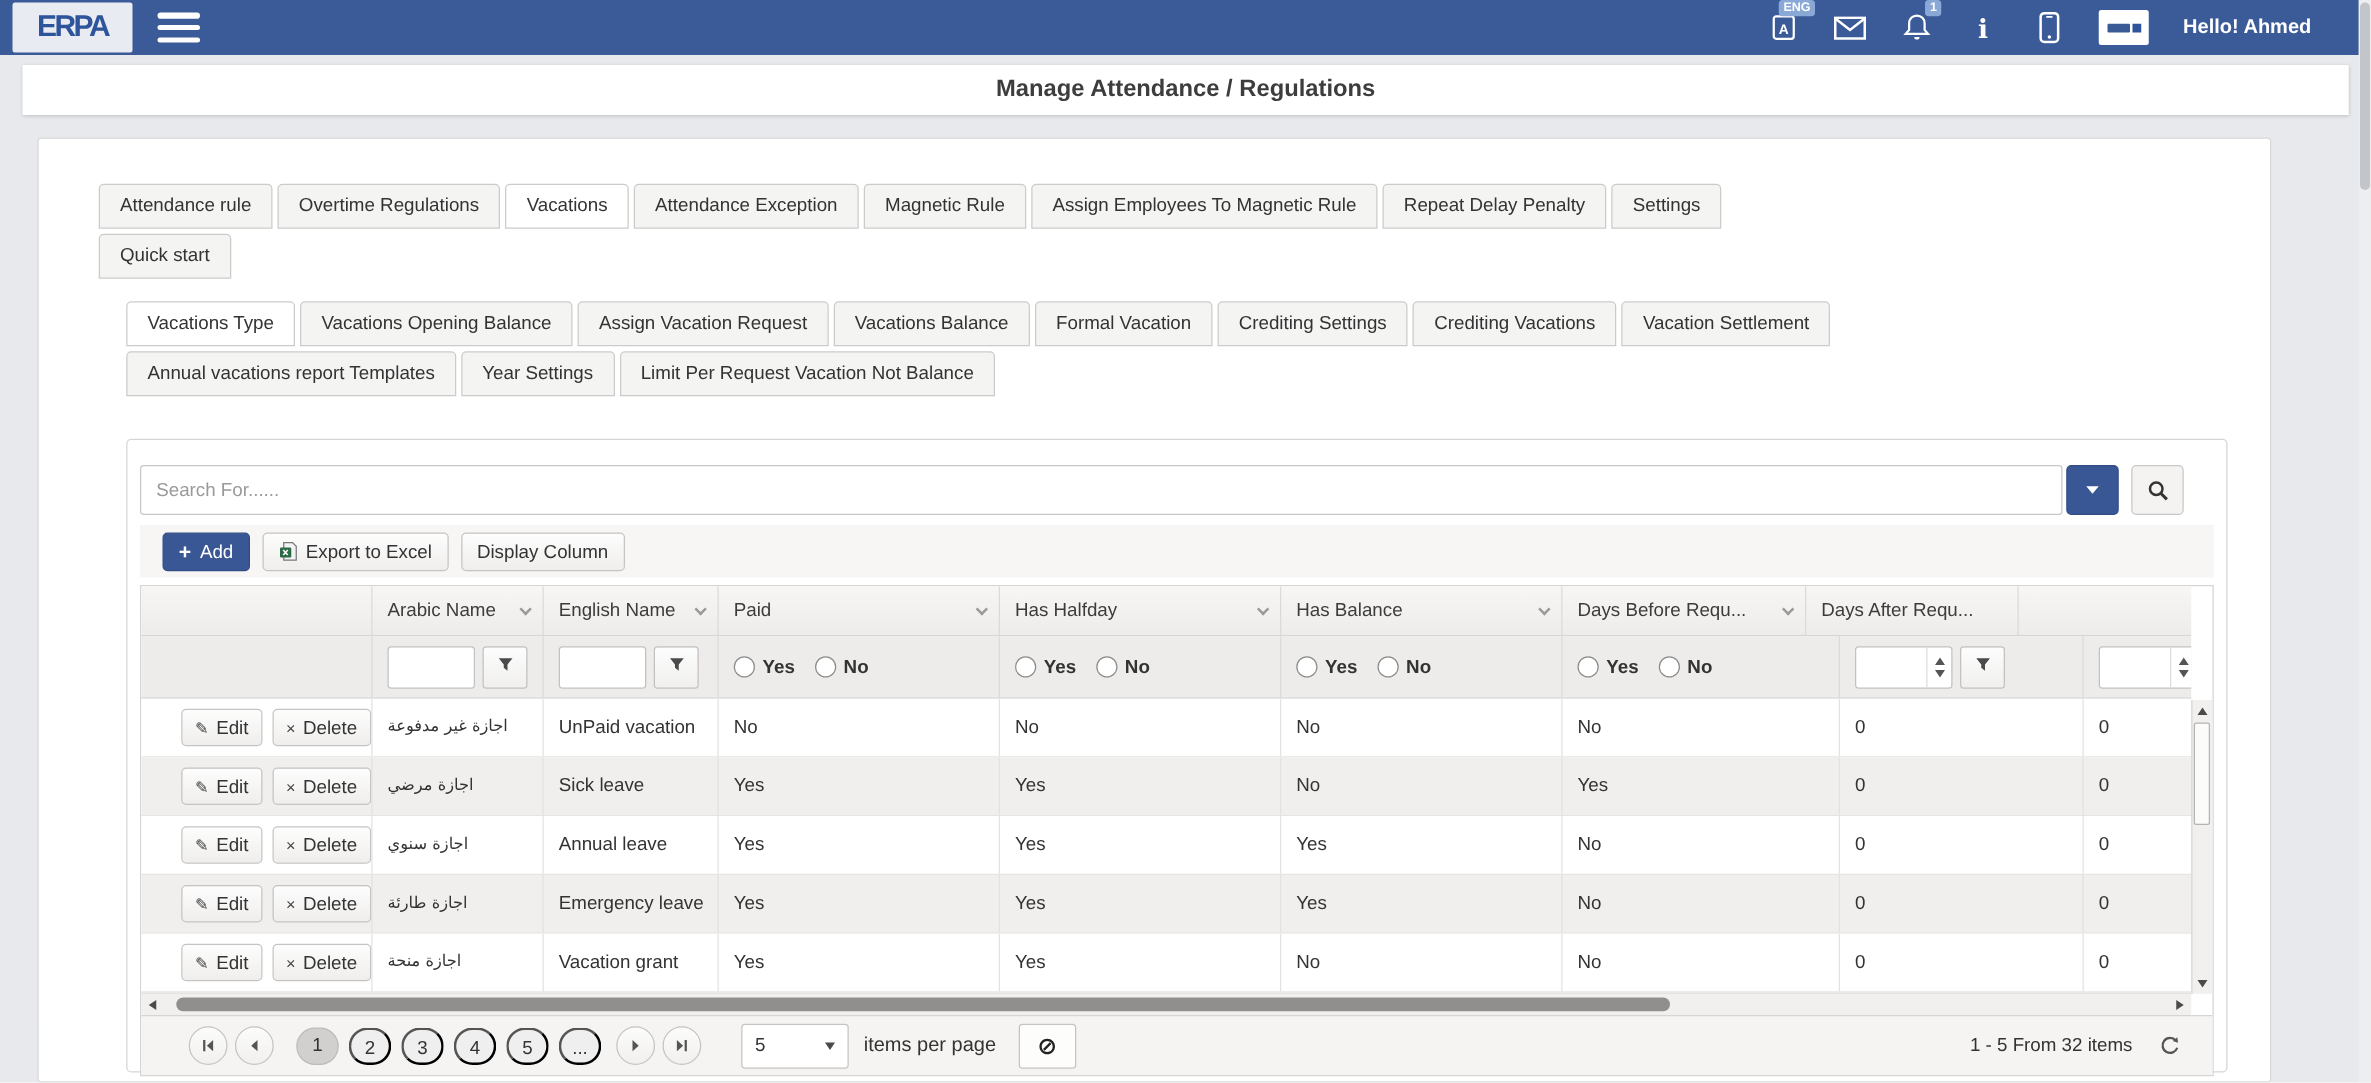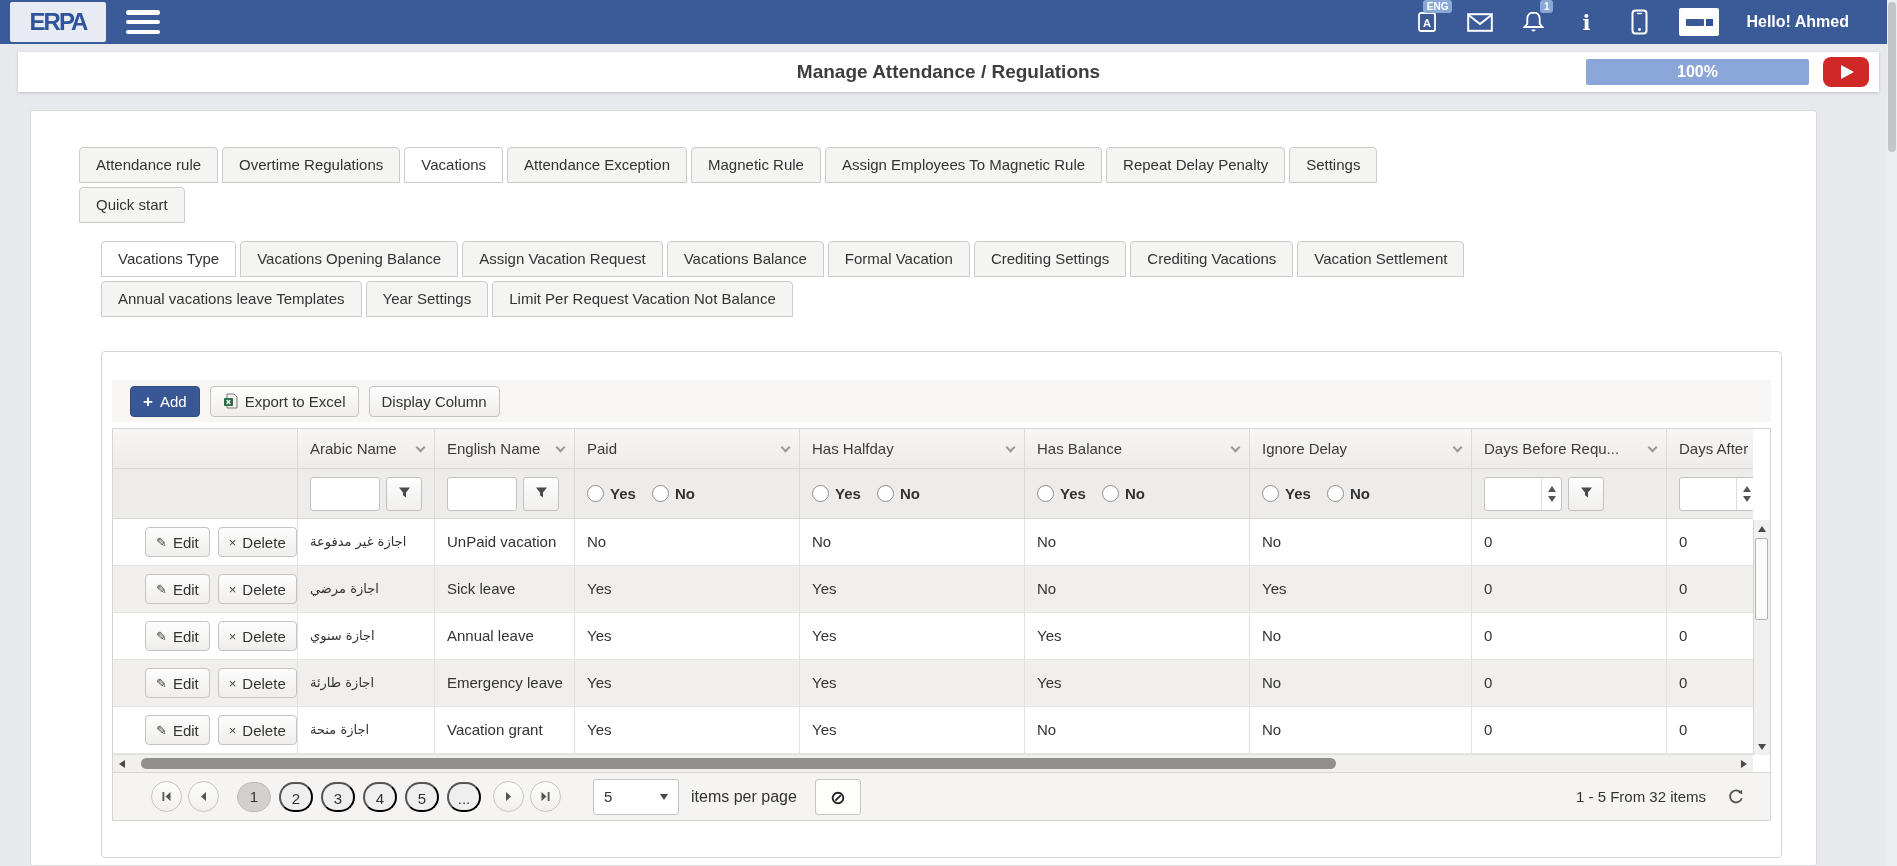--- a/index.html
+++ b/index.html
@@ -160,26 +160,20 @@
     <div class="avatar">
         <span class="av-bar"></span>
         <span class="av-sq"></span>
       </div>
     <div class="greeting">Hello! Ahmed</div>
   </div>
 </div>
 
 <div class="header-bar">
   <div class="page-title">Manage Attendance / Regulations</div>
-  <div class="header-right">
-    <div class="progress">100%</div>
-    <div class="play-btn">
-        <span class="play-tri"></span>
-      </div>
-  </div>
 </div>
 
 <div class="card">
   <div class="tab-row" id="main-tabs-r1">
       <div class="tab">Attendance rule</div>
       <div class="tab">Overtime Regulations</div>
       <div class="tab active">Vacations</div>
       <div class="tab">Attendance Exception</div>
       <div class="tab">Magnetic Rule</div>
       <div class="tab">Assign Employees To Magnetic Rule</div>
@@ -195,27 +189,39 @@
         <div class="tab active">Vacations Type</div>
         <div class="tab">Vacations Opening Balance</div>
         <div class="tab">Assign Vacation Request</div>
         <div class="tab">Vacations Balance</div>
         <div class="tab">Formal Vacation</div>
         <div class="tab">Crediting Settings</div>
         <div class="tab">Crediting Vacations</div>
         <div class="tab">Vacation Settlement</div>
       </div>
     <div class="tab-row" id="sub-tabs-r2">
-        <div class="tab">Annual vacations leave Templates</div>
+        <div class="tab">Annual vacations report Templates</div>
         <div class="tab">Year Settings</div>
         <div class="tab">Limit Per Request Vacation Not Balance</div>
       </div>
 
     <div class="grid-panel">
 
+      <div class="search-row">
+        <input class="search-input" placeholder="Search For......" style="">
+        <div class="dd-btn">
+            <span class="dd-caret"></span>
+          </div>
+        <div class="search-btn">
+          <svg width="17" height="17" viewBox="0 0 17 17">
+            <circle cx="7" cy="7" r="5" fill="none" stroke="#333" stroke-width="2"></circle>
+            <line x1="10.8" y1="10.8" x2="15.5" y2="15.5" stroke="#333" stroke-width="2.4"></line>
+          </svg>
+        </div>
+      </div>
 
       <div class="toolbar">
         <button class="btn btn-blue">
           <span class="plus">+</span>
           <span>Add</span>
         </button>
         <button class="btn btn-plain">
           <svg width="15" height="16" viewBox="0 0 15 16">
             <path d="M4 1h7l3 3v11H4z" fill="#f2f2f2" stroke="#777" stroke-width="1"></path>
             <rect x="1" y="5" width="9" height="8" rx="1" fill="#2a6b46"></rect>
@@ -231,21 +237,20 @@
       <div class="grid-box">
         <div class="grid-viewport">
           <div class="grid-inner">
             <div class="grid-header" id="grid-header">
                 <div class="hcell c0"></div>
                 <div class="hcell c1"><span>Arabic Name</span><span class="chev"></span></div>
                 <div class="hcell c2"><span>English Name</span><span class="chev"></span></div>
                 <div class="hcell c3"><span>Paid</span><span class="chev"></span></div>
                 <div class="hcell c4"><span>Has Halfday</span><span class="chev"></span></div>
                 <div class="hcell c5"><span>Has Balance</span><span class="chev"></span></div>
-                <div class="hcell c6"><span>Ignore Delay</span><span class="chev"></span></div>
                 <div class="hcell c7"><span>Days Before Requ...</span><span class="chev"></span></div>
                 <div class="hcell c8"><span>Days After Requ...</span></div>
               </div>
             <div class="grid-filter" id="grid-filter">
                 <div class="fcell c0"></div>
                 <div class="fcell c1">
                   <input class="f-input" style="">
                   <div class="f-btn">
                     <span><svg width="13" height="13" viewBox="0 0 13 13">
                         <path d="M1 1.5h11L8 6.5v5L5 9.2V6.5z" fill="#4a4a4a"></path>

